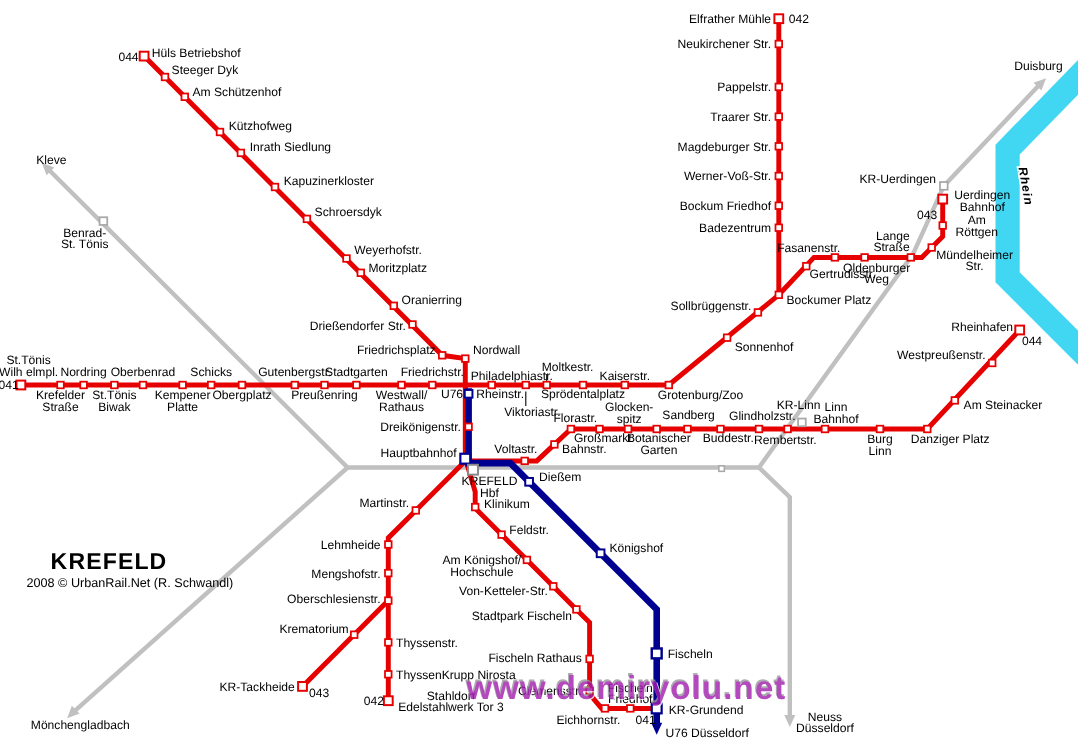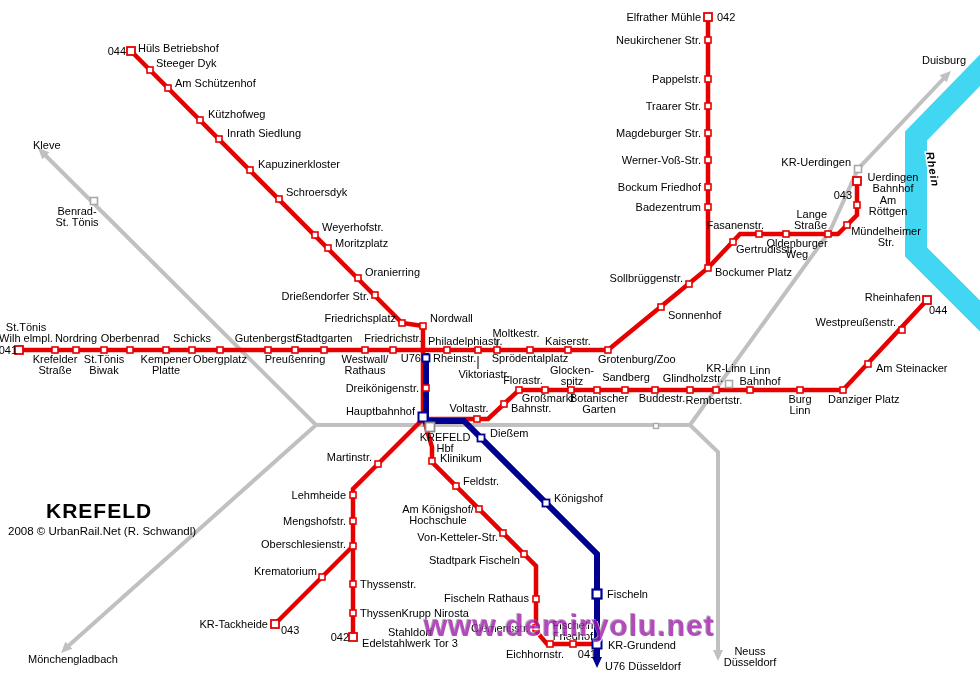--- a/index.html
+++ b/index.html
@@ -2,21 +2,21 @@
 <html><head>
 <meta charset="utf-8">
 <style>
   html,body{margin:0;padding:0;background:#fff;}
   .map{position:relative;width:980px;height:684px;background:#ffffff;overflow:hidden;
        font-family:"Liberation Sans",sans-serif;}
   .map svg{position:absolute;left:0;top:0;}
   .map svg text{font-family:"Liberation Sans",sans-serif;font-size:11px;fill:#000;}
   .city-title{position:absolute;left:46px;top:499px;font-size:21px;font-weight:bold;
        letter-spacing:1px;color:#000;}
-  .copyright{position:absolute;left:8px;top:525px;font-size:11.5px;color:#000;}
+  .copyright{position:absolute;left:24px;top:525px;font-size:11.5px;color:#000;}
   .watermark{position:absolute;left:424px;top:609px;font-size:30px;font-weight:bold;
        letter-spacing:1px;color:#a21caf;opacity:.8;
        text-shadow:-1px -1px 0 #97979c, 1px 1px 0 #ffffff;white-space:nowrap;}
 </style>
 </head>
 <body>
 
 <div class="map">
   <svg width="980" height="684" viewBox="0 0 980 684">
       <polyline points="990,60 916,136 916,252 994,330" fill="none" stroke="#41d6f2" stroke-width="22" stroke-linejoin="miter" stroke-linecap="butt"></polyline>

